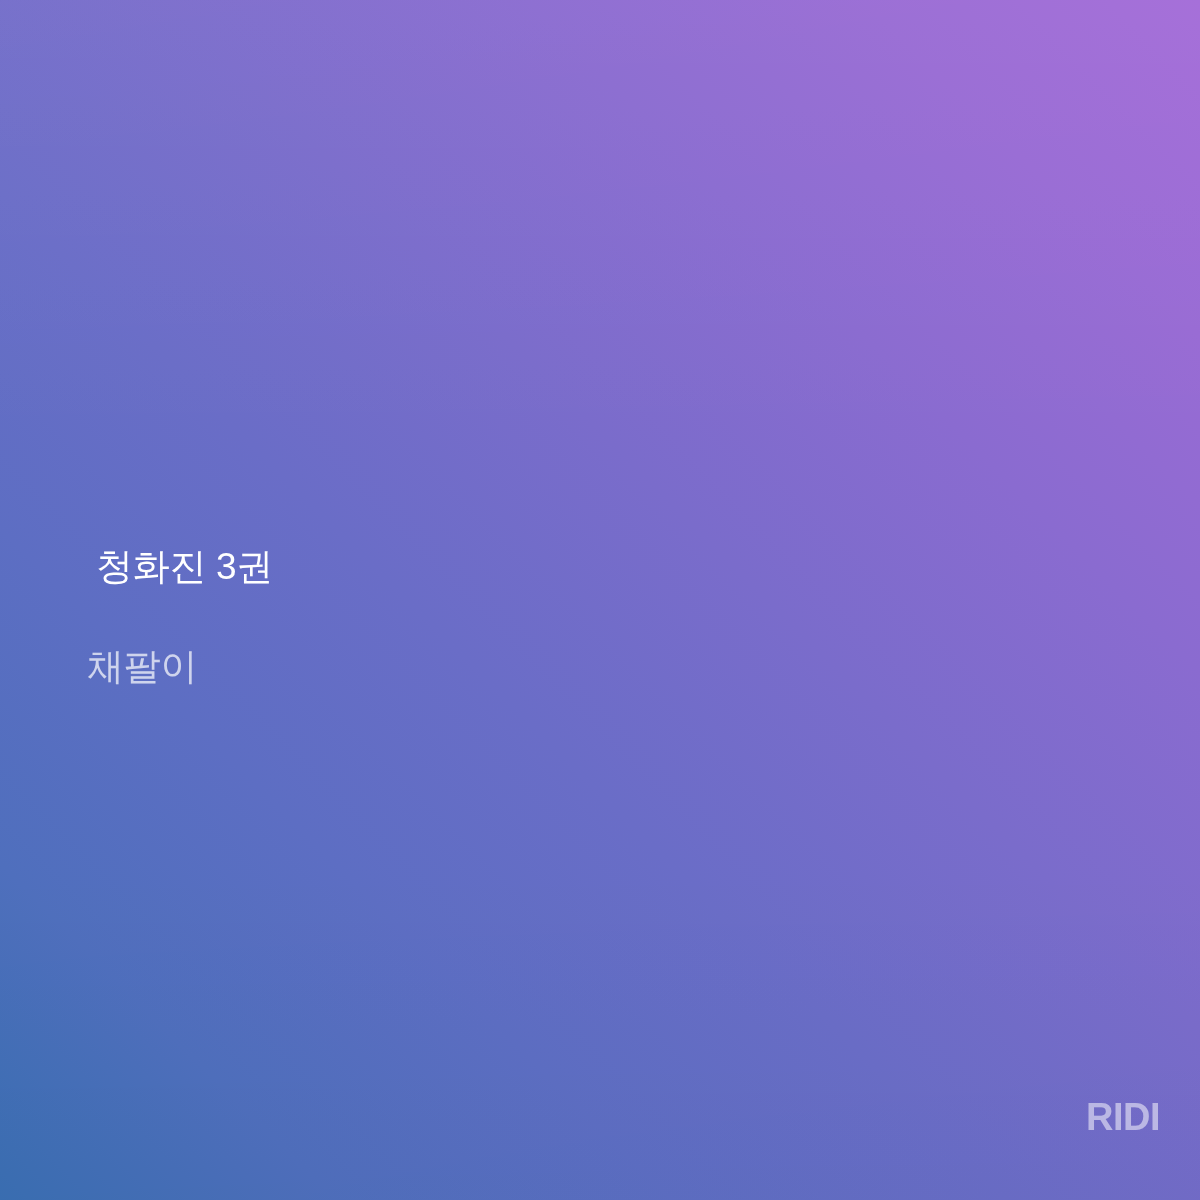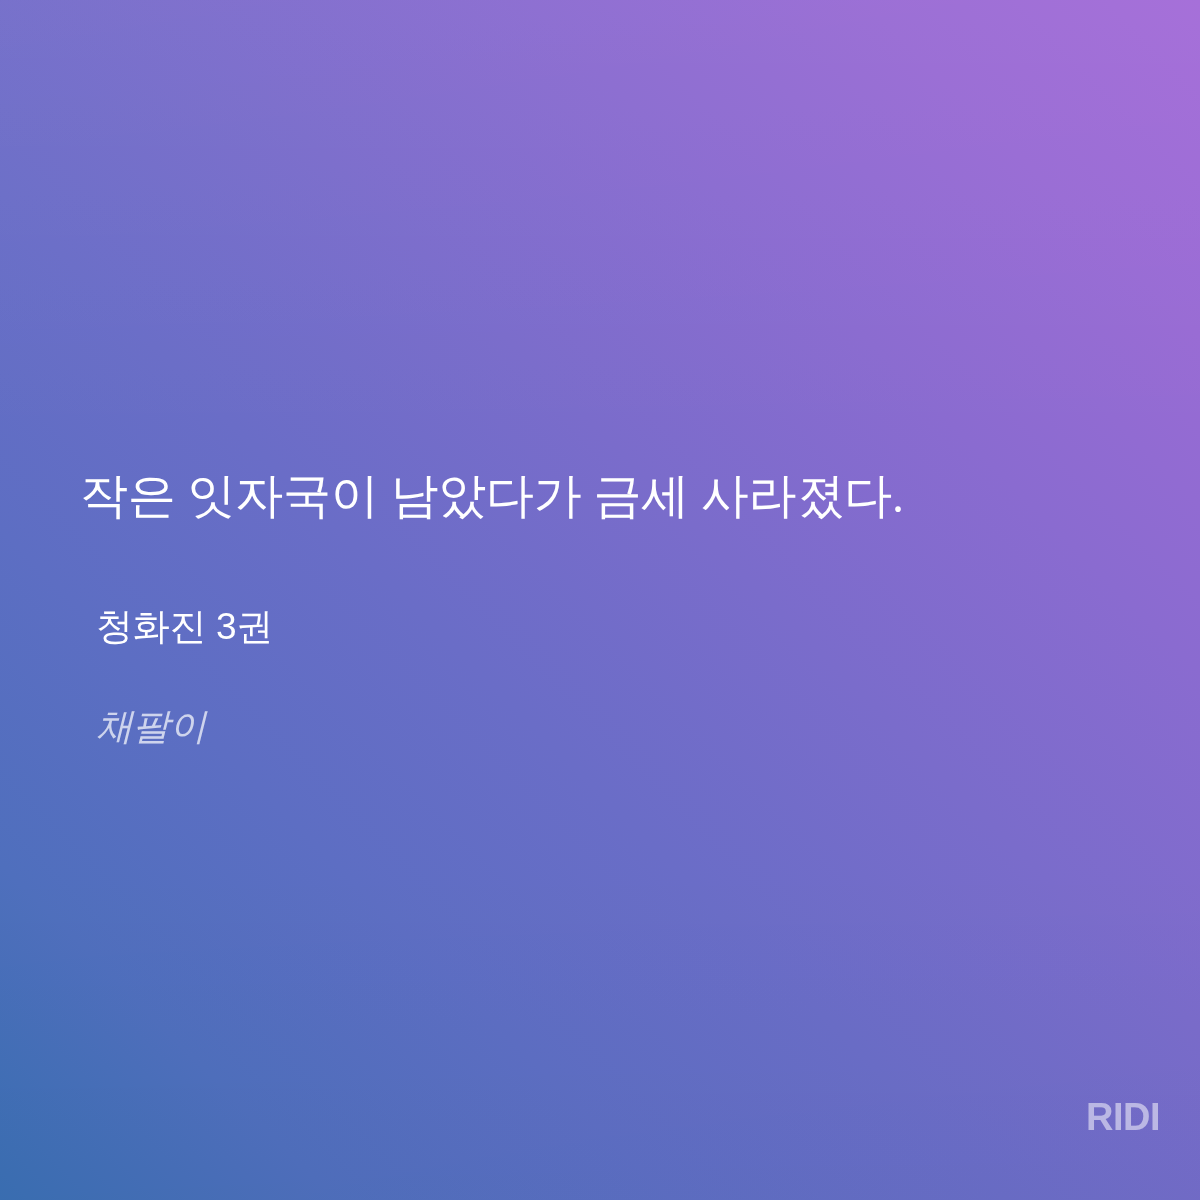--- a/index.html
+++ b/index.html
@@ -70,29 +70,28 @@
     padding-top: 62px;
     font-size: 37px;
     line-height: 1.25;
     font-weight: 400;
     color: #ffffff;
     letter-spacing: -0.3px;
     white-space: nowrap;
   }
 
   .book-author {
-    margin: 16px;
+    margin: 7px;
     padding-top: 38px;
     font-size: 37px;
     line-height: 1.25;
     font-weight: 400;
     color: rgba(255, 255, 255, 0.70);
     letter-spacing: -0.3px;
     white-space: nowrap;
-    font-style: italic;
   }
 
   
   .brand-wordmark {
     position: absolute;
     right: 40px;
     bottom: 64px;
     font-size: 38px;
     font-weight: 700;
     letter-spacing: -0.5px;
@@ -103,21 +102,20 @@
 </style>
 </head>
 <body>
 
 <div class="share-card">
 
   <div class="gradient-backdrop"></div>
   <div class="gradient-sheen"></div>
 
   <div class="text-block">
-    <p class="quote-line">작은 잇자국이 남았다가 금세 사라졌다.</p>
 
     <p class="book-title">청화진 3권</p>
 
     <p class="book-author">채팔이</p>
   </div>
 
   <div class="brand-wordmark">RIDI</div>
 
 </div>
 

